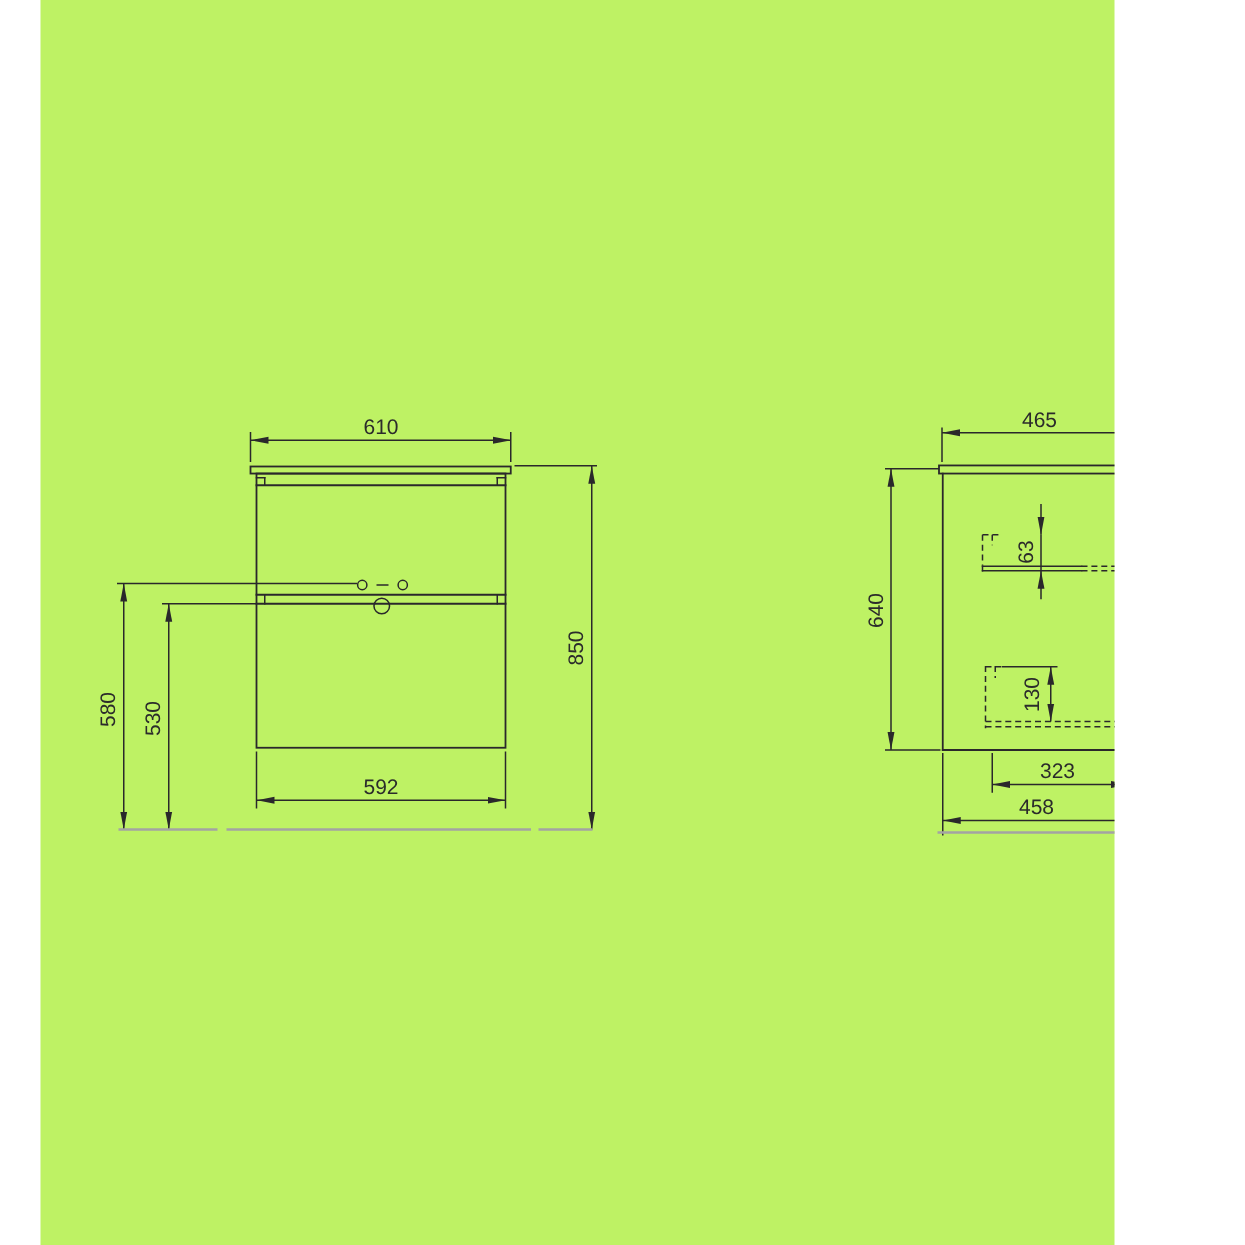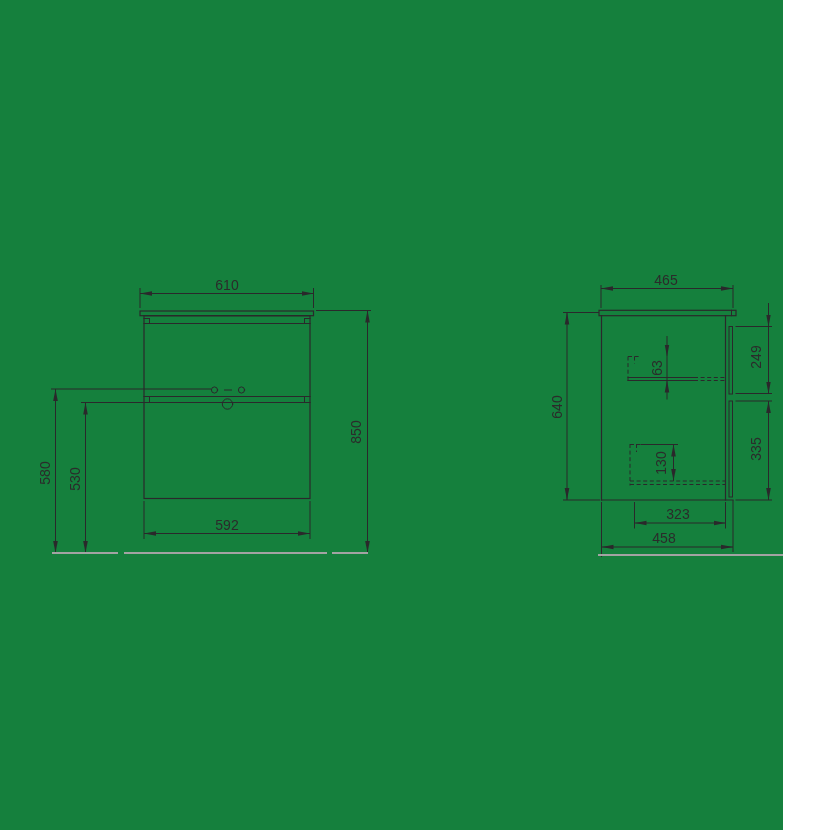--- a/index.html
+++ b/index.html
@@ -1,16 +1,16 @@
 <!DOCTYPE html>
 <html><head>
 <meta charset="utf-8">
 <style>
   html,body{margin:0;padding:0;background:#ffffff;}
-  .stage{position:relative;width:783px;height:830px;background:#15803d;overflow:hidden;}
+  .stage{position:relative;width:716px;height:830px;background:#bef264;overflow:hidden;margin-left:27px;}
   svg{position:absolute;left:0;top:0;}
   svg .ln{stroke:#2a282b;stroke-width:1.2;fill:none;stroke-linecap:square;}
   svg .thin{stroke-width:1;}
   svg .dash{stroke:#2a282b;stroke-width:1;fill:none;stroke-dasharray:4 2.6;}
   svg .dim{stroke:#2a282b;stroke-width:1;fill:none;}
   svg .ground{stroke:#a3a3a3;stroke-width:1.8;fill:none;}
   svg text{font-family:"Liberation Sans", sans-serif;font-size:14px;fill:#2b2b2b;}
   svg .arrfill{fill:#2a282b;stroke:none;}
 </style>
 </head>

